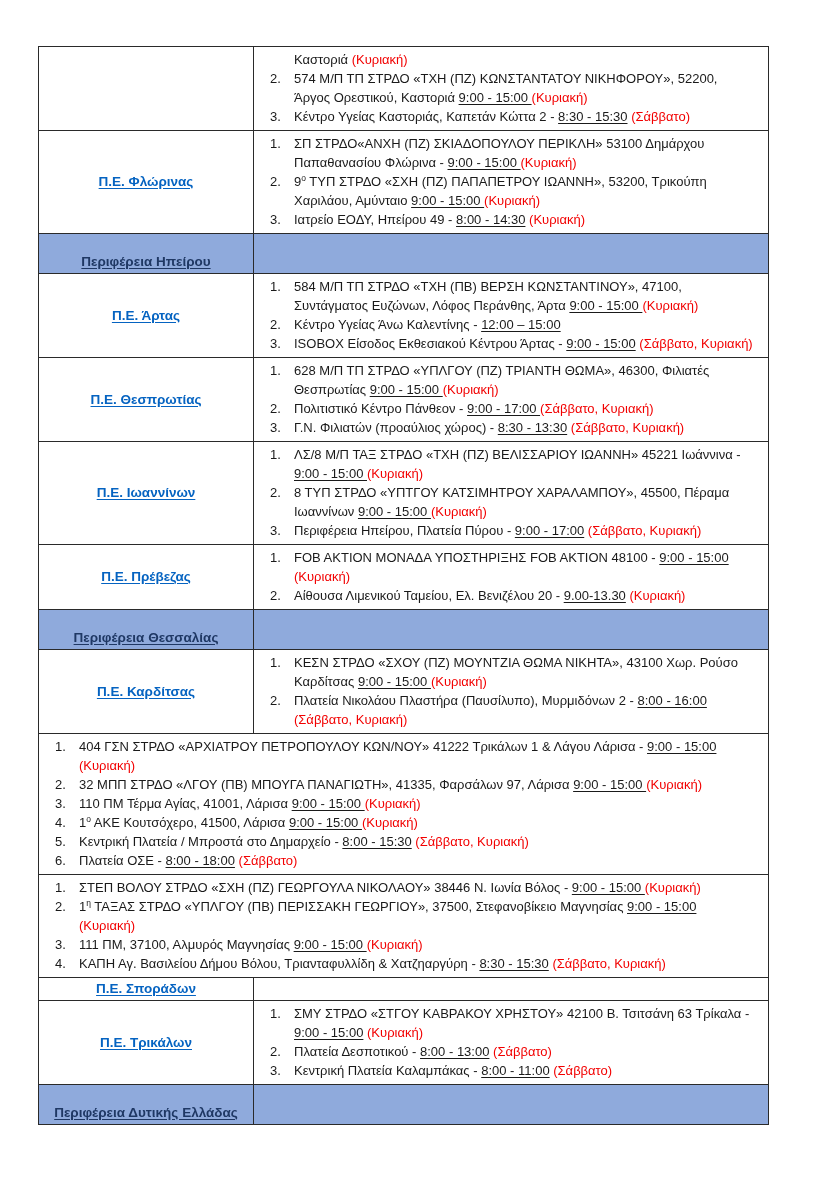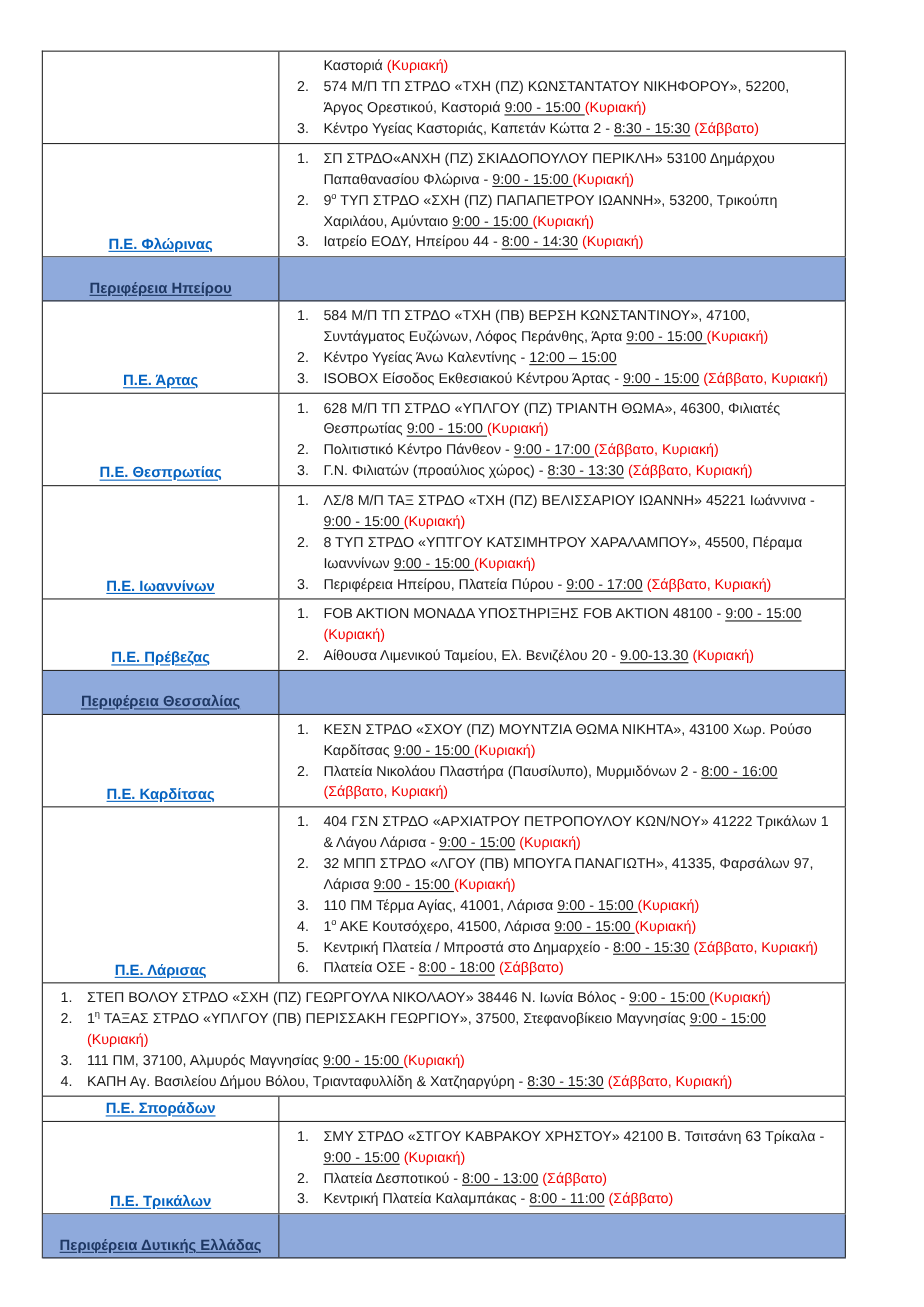--- a/index.html
+++ b/index.html
@@ -16,21 +16,21 @@
     position:absolute; left:38px; top:46px; width:731px;
     border-top:1px solid var(--border,#2a2a2a);
     border-left:1px solid var(--border,#2a2a2a);
     box-sizing:border-box;
   }
   .row { display:flex; border-bottom:1px solid var(--border,#2a2a2a); }
   .cell { box-sizing:border-box; }
   .cell-left {
     width:215px; flex:none;
     border-right:1px solid var(--border,#2a2a2a);
-    display:flex; align-items:flex-end; justify-content:center;
+    display:flex; align-items:center; justify-content:center;
     text-align:center; padding:2px 4px;
   }
   .cell-right {
     flex:1; border-right:1px solid var(--border,#2a2a2a);
     padding:3px 6px 4px 0; min-height:18px;
   }
   .header-row { background:var(--band,#8FAADC); }
   .header-row .cell-left, .header-row .cell-right { min-height:21px; padding-top:18px; padding-bottom:1px; }
   .header-label {
     color:var(--bandText,#1F3864); font-weight:bold; font-size:13.5px;
@@ -80,21 +80,21 @@
           <div class="item">
             <span class="item-num">1.</span>
             <span class="item-text"><span class="seg-plain">ΣΠ ΣΤΡΔΟ«ΑΝΧΗ (ΠΖ) ΣΚΙΑΔΟΠΟΥΛΟΥ ΠΕΡΙΚΛΗ» 53100 Δημάρχου Παπαθανασίου Φλώρινα - </span><span class="seg-time">9:00 - 15:00 </span><span class="seg-red">(Κυριακή)</span></span>
           </div>
           <div class="item">
             <span class="item-num">2.</span>
             <span class="item-text"><span class="seg-plain">9</span><sup class="seg-sup">ο</sup><span class="seg-plain"> ΤΥΠ ΣΤΡΔΟ «ΣΧΗ (ΠΖ) ΠΑΠΑΠΕΤΡΟΥ ΙΩΑΝΝΗ», 53200, Τρικούπη Χαριλάου, Αμύνταιο </span><span class="seg-time">9:00 - 15:00 </span><span class="seg-red">(Κυριακή)</span></span>
           </div>
           <div class="item">
             <span class="item-num">3.</span>
-            <span class="item-text"><span class="seg-plain">Ιατρείο ΕΟΔΥ, Ηπείρου 44 - </span><span class="seg-time">8:00 - 14:30</span><span class="seg-plain"> </span><span class="seg-red">(Κυριακή)</span></span>
+            <span class="item-text"><span class="seg-plain">Ιατρείο ΕΟΔΥ, Ηπείρου 49 - </span><span class="seg-time">8:00 - 14:30</span><span class="seg-plain"> </span><span class="seg-red">(Κυριακή)</span></span>
           </div>
         </div>
       </div>
       <div class="row header-row">
         <div class="cell cell-left">
           <span class="header-label">Περιφέρεια Ηπείρου</span>
         </div>
         <div class="cell cell-right"></div>
       </div>
       <div class="row">
@@ -184,23 +184,20 @@
             <span class="item-num">1.</span>
             <span class="item-text"><span class="seg-plain">ΚΕΣΝ ΣΤΡΔΟ «ΣΧΟΥ (ΠΖ) ΜΟΥΝΤΖΙΑ ΘΩΜΑ ΝΙΚΗΤΑ», 43100 Χωρ. Ρούσο Καρδίτσας </span><span class="seg-time">9:00 - 15:00 </span><span class="seg-red">(Κυριακή)</span></span>
           </div>
           <div class="item">
             <span class="item-num">2.</span>
             <span class="item-text"><span class="seg-plain">Πλατεία Νικολάου Πλαστήρα (Παυσίλυπο), Μυρμιδόνων 2 - </span><span class="seg-time">8:00 - 16:00</span><span class="seg-plain"> </span><span class="seg-red">(Σάββατο, Κυριακή)</span></span>
           </div>
         </div>
       </div>
       <div class="row">
-        <div class="cell cell-left">
-          <span class="pe-label">Π.Ε. Λάρισας</span>
-        </div>
         <div class="cell cell-right">
           <div class="item">
             <span class="item-num">1.</span>
             <span class="item-text"><span class="seg-plain">404 ΓΣΝ ΣΤΡΔΟ «ΑΡΧΙΑΤΡΟΥ ΠΕΤΡΟΠΟΥΛΟΥ ΚΩΝ/ΝΟΥ» 41222 Τρικάλων 1 &amp; Λάγου Λάρισα - </span><span class="seg-time">9:00 - 15:00</span><span class="seg-plain"> </span><span class="seg-red">(Κυριακή)</span></span>
           </div>
           <div class="item">
             <span class="item-num">2.</span>
             <span class="item-text"><span class="seg-plain">32 ΜΠΠ ΣΤΡΔΟ «ΛΓΟΥ (ΠΒ) ΜΠΟΥΓΑ ΠΑΝΑΓΙΩΤΗ», 41335, Φαρσάλων 97, Λάρισα </span><span class="seg-time">9:00 - 15:00 </span><span class="seg-red">(Κυριακή)</span></span>
           </div>
           <div class="item">

